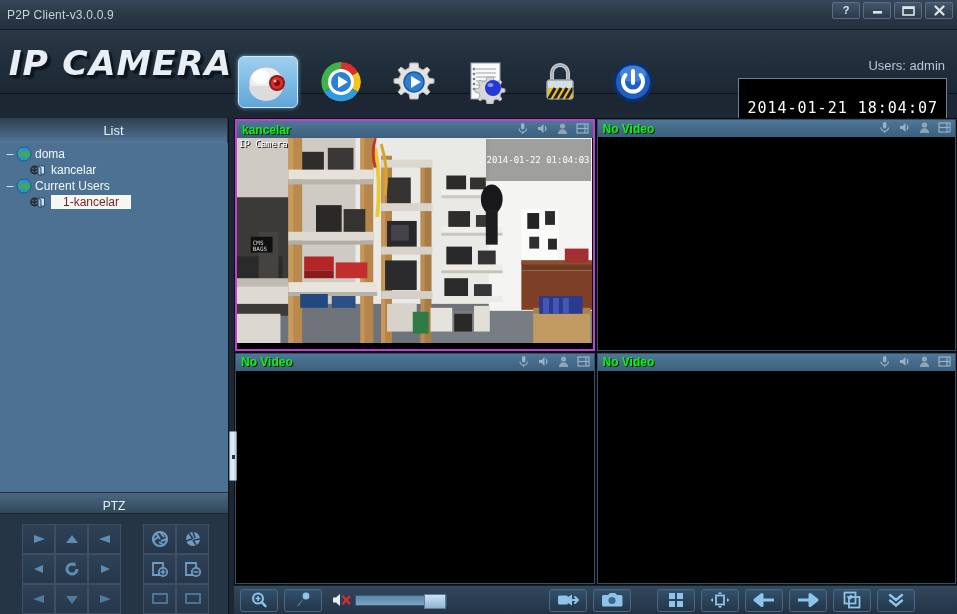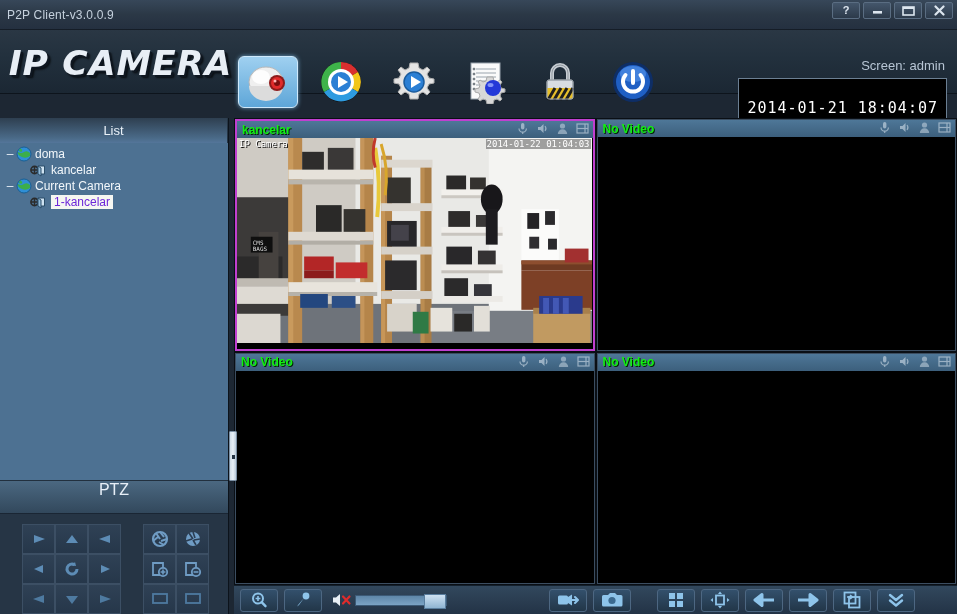--- a/index.html
+++ b/index.html
@@ -96,28 +96,28 @@
     background: linear-gradient(to bottom,#52748f,#3b556c);
   }
   #tree { padding: 3px 0 0 2px; }
   .node { display: flex; align-items: center; height: 16px; font-size: 12px; color: #f2f7fb; white-space: nowrap; }
   .node.lvl0 { padding-left: 2px; }
   .node.lvl1 { padding-left: 28px; }
   .expander { width: 12px; color: #e6eef6; font-size: 12px; text-align: center; line-height: 12px; }
   .globe { width: 16px; height: 16px; margin-right: 3px; }
   .camnode { width: 18px; height: 14px; margin-right: 3px; }
   .node .lbl { line-height: 14px; }
-  .node .lbl.sel { background: #f6f7f2; color: #6d28d9; padding: 0 3px; }
+  .node .lbl.sel { background: #f6f7f2; color: #7f1d1d; padding: 0 12px; }
 
   #ptz-header {
-    position: absolute; left: 0; right: 0; bottom: 100px; height: 34px;
+    position: absolute; left: 0; right: 0; bottom: 100px; height: 22px;
     background: linear-gradient(to bottom,#4b6881,#32485c);
     border-top: 1px solid #22303e; border-bottom: 1px solid #1a2634;
-    color: #e7eff7; font-size: 16px;
-    display: flex; align-items: flex-start; justify-content: center;
+    color: #e7eff7; font-size: 12px;
+    display: flex; align-items: flex-end; justify-content: center;
   }
   #ptz-body {
     position: absolute; left: 0; right: 0; bottom: 0; height: 100px;
     background: #263545;
     padding-top: 10px;
   }
   #ptz-grids { display: flex; gap: 22px; padding-left: 22px; }
   .ptzgrid { display: grid; grid-template-columns: repeat(3,33px); grid-auto-rows: 30px; }
   .ptzgrid.two { grid-template-columns: repeat(2,33px); }
   .ptzbtn {
@@ -154,21 +154,21 @@
   .vtitle { color: #12f012; font-size: 12px; font-weight: bold; padding-left: 5px;
             text-shadow: 1px 1px 0 #042304; }
   .vicons { position: absolute; right: 4px; top: 1px; display: flex; gap: 7px; align-items: center; opacity: .55; }
   .vbody { position: absolute; left: 0; right: 0; top: 17px; bottom: 0; background: #000; overflow: hidden; }
 
   
   .scene { position: absolute; inset: 0; background: #cfcfcf; }
   .ov-left { position: absolute; left: 2px; top: 1px; color: #fff; font-family: "DejaVu Sans Mono", monospace;
              font-size: 9px; text-shadow: 1px 1px 0 #000; z-index: 9; }
   .ov-right { position: absolute; right: 2px; top: 1px; color: #fff; font-family: "DejaVu Sans Mono", monospace;
-              font-size: 9px; background: rgba(90,90,90,.55); padding: 0 1px; z-index: 9; }
+              font-size: 9px; background: rgba(90,90,90,.55); padding: 16px 1px; z-index: 9; }
 
   
   #bottombar {
     position: absolute; left: 234px; right: 0; bottom: 0; height: 29px;
     background: linear-gradient(to bottom,#32485d,#233346);
     border-top: 1px solid #14202c;
     display: flex; align-items: center;
   }
   .bbtn {
     width: 38px; height: 23px; margin-left: 6px;
@@ -311,21 +311,21 @@
       <svg width="44" height="44" viewBox="0 0 44 44">
         <circle cx="22" cy="22" r="20" fill="#0e2e66"></circle>
         <circle cx="22" cy="22" r="17" fill="#1f5fc4"></circle>
         <ellipse cx="22" cy="14" rx="13" ry="8" fill="#5e9cf0" opacity=".55"></ellipse>
         <path d="M22 11 L22 23" stroke="#fff" stroke-width="4" stroke-linecap="round"></path>
         <path d="M14.5 15 a10 10 0 1 0 15 0" fill="none" stroke="#fff" stroke-width="4" stroke-linecap="round"></path>
       </svg>
     </div>
   </div>
 
-  <div id="userinfo">Screen: admin</div>
+  <div id="userinfo">Users: admin</div>
   <div id="clock">2014-01-21 18:04:07</div>
 </div>
 
 <div id="main">
 
   <div id="sidebar">
     <div id="tabs">
       <div class="tab active">
         <span>List</span>
       </div>
@@ -353,21 +353,21 @@
         <span class="lbl">kancelar</span>
       </div>
 
       <div class="node lvl0">
         <span class="expander">–</span>
         <svg class="globe" viewBox="0 0 16 16">
           <circle cx="8" cy="8" r="7" fill="#2f8fd6" stroke="#1b5f92"></circle>
           <path d="M2 6 q3 2 6 0 q3 -2 6 1 l0 3 q-4 3 -8 1 q-3 -1 -4 -3 z" fill="#3cae4a"></path>
           <path d="M4 2.5 q3 1 2 3 q-2 1 -3 -1 z" fill="#3cae4a"></path>
         </svg>
-        <span class="lbl">Current Camera</span>
+        <span class="lbl">Current Users</span>
       </div>
 
       <div class="node lvl1">
         <svg class="camnode" viewBox="0 0 18 14">
           <circle cx="4.5" cy="7" r="3.6" fill="none" stroke="#2b2b2b" stroke-width="1.6"></circle>
           <path d="M4.5 3.4 L4.5 10.6 M1 7 L8 7" stroke="#2b2b2b" stroke-width="1.3"></path>
           <path d="M8 3 L14.5 3 L14.5 11 L8 11 Z" fill="#cfe3f2" stroke="#2b4d68"></path>
           <path d="M8 3 L11 5 L11 13 L8 11 Z" fill="#8fb8d6" stroke="#2b4d68"></path>
         </svg>
         <span class="lbl sel">1-kancelar</span>

